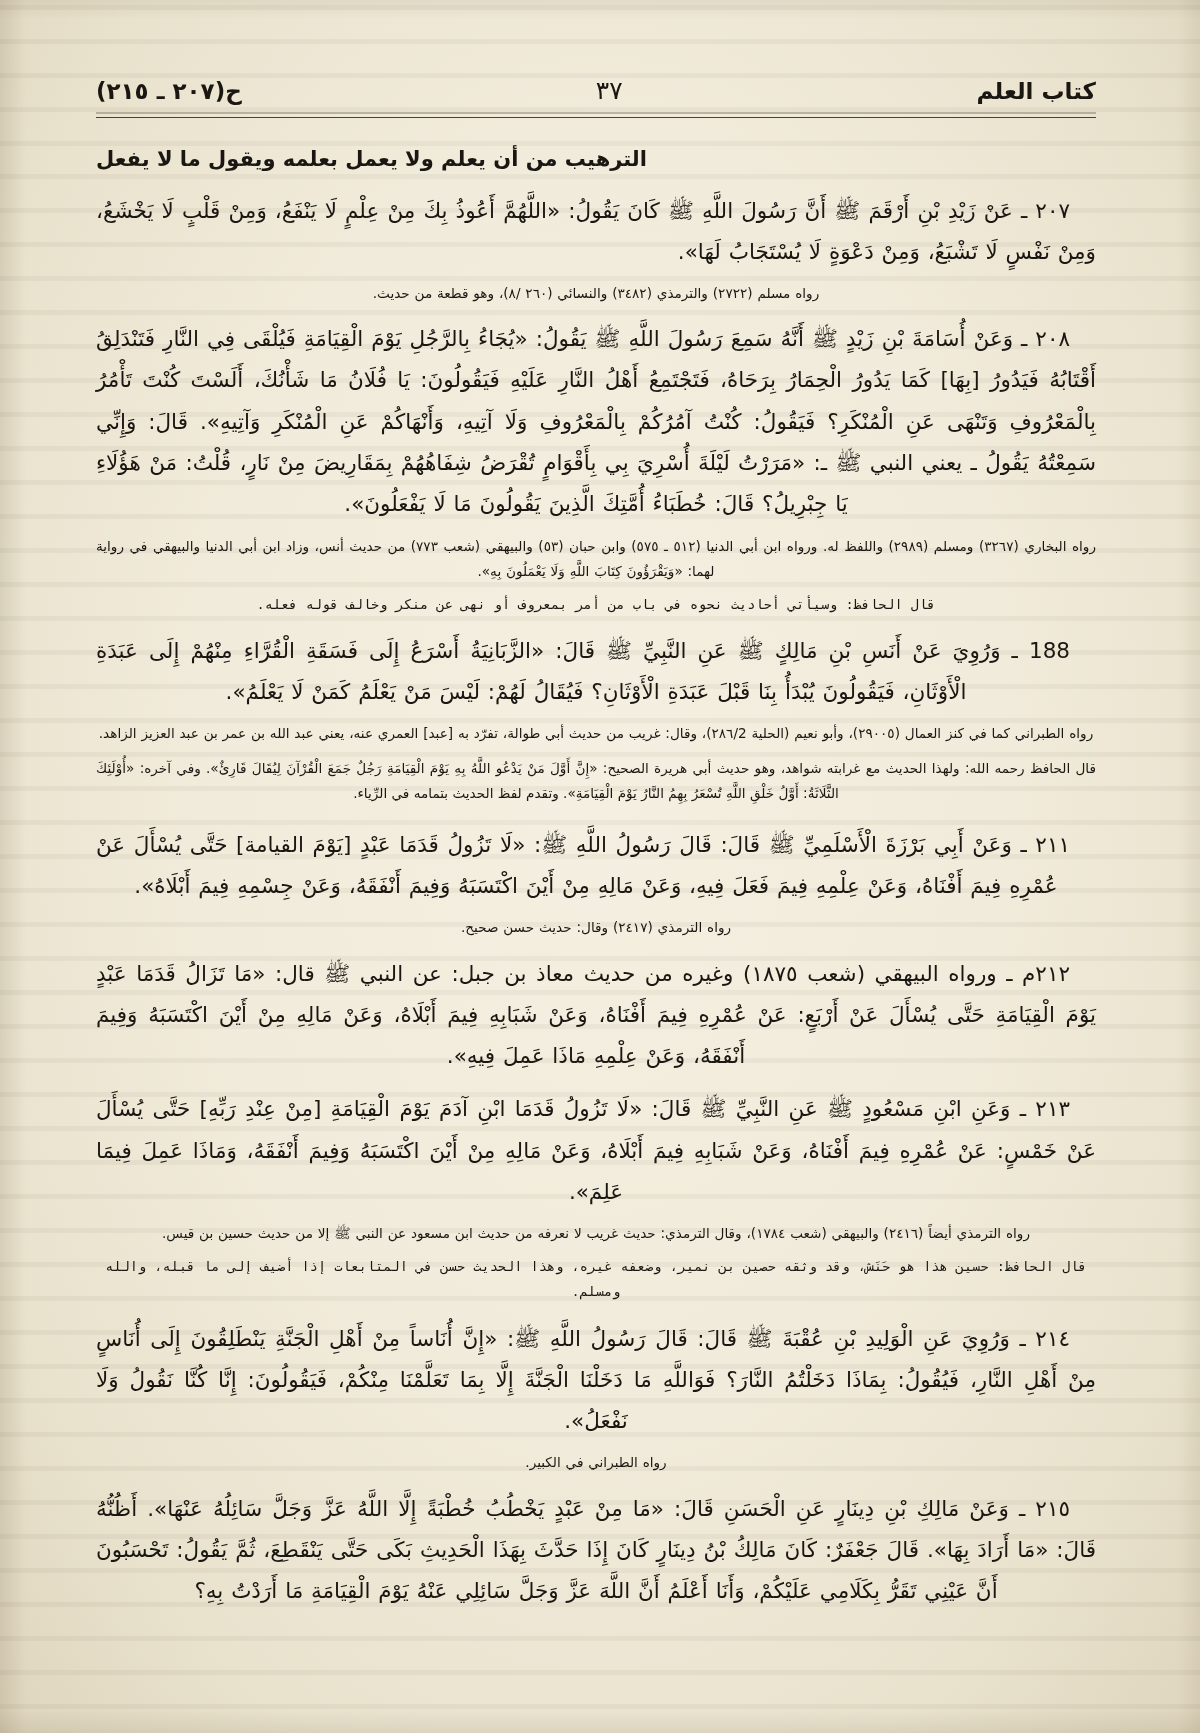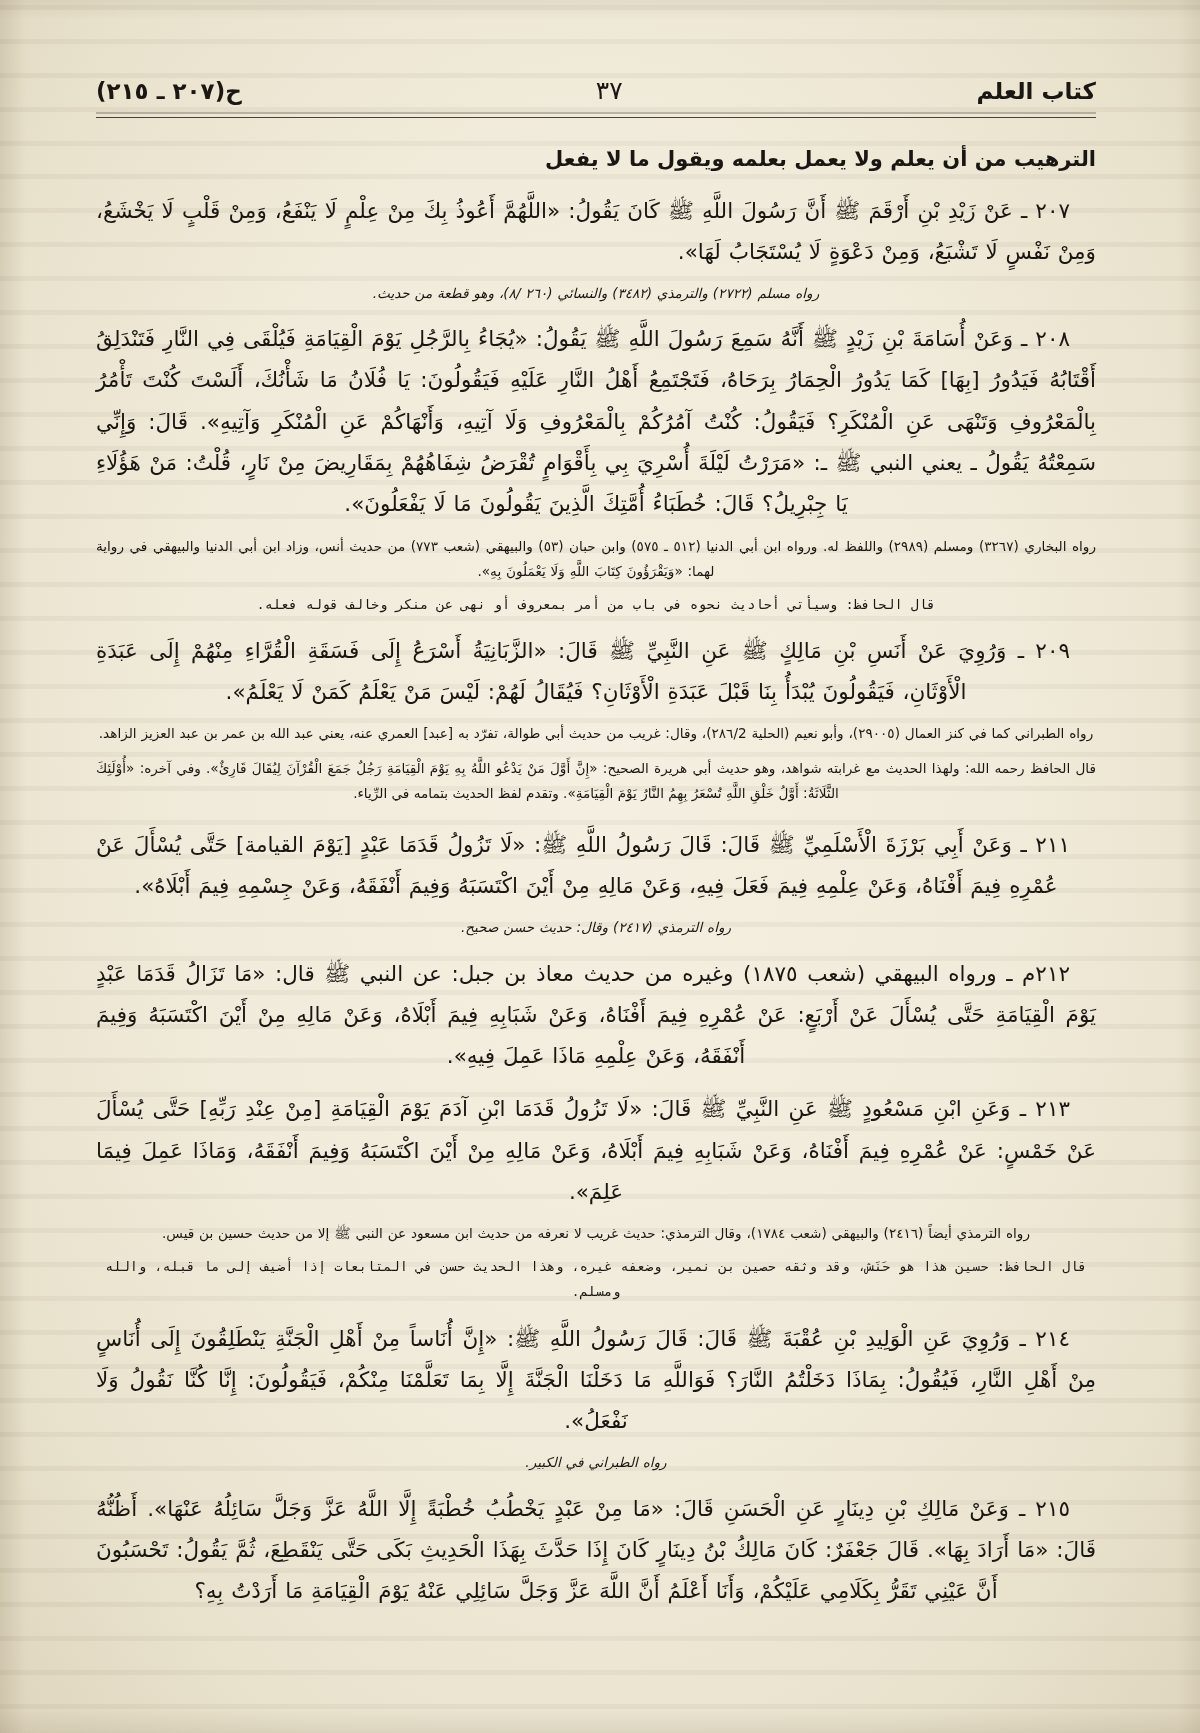--- a/index.html
+++ b/index.html
@@ -55,21 +55,21 @@
   .rule{
     margin-top:9px;
     border-top:2.4px solid #20191141;
     border-bottom:1.2px solid #201911cc;
     height:3px;
   }
   
   .body{margin-top:26px;}
   h2.section-title{
     margin:0 0 14px 0;
-    text-align:right;
+    text-align:left;
     font-size:21px;
     font-weight:700;
     letter-spacing:0;
     line-height:1.5;
   }
   p.hadith{
     margin:0 0 4px 0;
     font-size:21.5px;
     line-height:1.92;
     text-align:justify;
@@ -79,21 +79,21 @@
   }
   p.hadith.last-right{text-align-last:right;}
   p.citation{
     margin:9px 0 6px 0;
     font-size:13.6px;
     line-height:1.85;
     text-align:justify;
     text-align-last:center;
     word-spacing:.5px;
   }
-  p.citation.one-line{text-align:right;font-style:italic;}
+  p.citation.one-line{text-align:right;}
   p.note{
     margin:9px 0 6px 0;
     font-size:13.6px;
     line-height:1.85;
     text-align:justify;
     text-align-last:center;
   }
   p.note.one-line{text-align:center;font-family:Liberation Mono, monospace;}
   .blk{margin-bottom:6px;}
   .spacer-s{height:6px;}
@@ -124,21 +124,21 @@
     <div class="spacer-s"></div>
 
     <div class="blk">
       <p class="hadith">٢٠٨ ـ وَعَنْ أُسَامَةَ بْنِ زَيْدٍ ﷺ أَنَّهُ سَمِعَ رَسُولَ اللَّهِ ﷺ يَقُولُ: «يُجَاءُ بِالرَّجُلِ يَوْمَ الْقِيَامَةِ فَيُلْقَى فِي النَّارِ فَتَنْدَلِقُ أَقْتَابُهُ فَيَدُورُ [بِهَا] كَمَا يَدُورُ الْحِمَارُ بِرَحَاهُ، فَتَجْتَمِعُ أَهْلُ النَّارِ عَلَيْهِ فَيَقُولُونَ: يَا فُلَانُ مَا شَأْنُكَ، أَلَسْتَ كُنْتَ تَأْمُرُ بِالْمَعْرُوفِ وَتَنْهَى عَنِ الْمُنْكَرِ؟ فَيَقُولُ: كُنْتُ آمُرُكُمْ بِالْمَعْرُوفِ وَلَا آتِيهِ، وَأَنْهَاكُمْ عَنِ الْمُنْكَرِ وَآتِيهِ». قَالَ: وَإِنِّي سَمِعْتُهُ يَقُولُ ـ يعني النبي ﷺ ـ: «مَرَرْتُ لَيْلَةَ أُسْرِيَ بِي بِأَقْوَامٍ تُقْرَضُ شِفَاهُهُمْ بِمَقَارِيضَ مِنْ نَارٍ، قُلْتُ: مَنْ هَؤُلَاءِ يَا جِبْرِيلُ؟ قَالَ: خُطَبَاءُ أُمَّتِكَ الَّذِينَ يَقُولُونَ مَا لَا يَفْعَلُونَ».</p>
       <p class="citation">رواه البخاري (٣٢٦٧) ومسلم (٢٩٨٩) واللفظ له. ورواه ابن أبي الدنيا (٥١٢ ـ ٥٧٥) وابن حبان (٥٣) والبيهقي (شعب ٧٧٣) من حديث أنس، وزاد ابن أبي الدنيا والبيهقي في رواية لهما: «وَيَقْرَؤُونَ كِتَابَ اللَّهِ وَلَا يَعْمَلُونَ بِهِ».</p>
       <p class="note one-line">قال الحافظ: وسيأتي أحاديث نحوه في باب من أمر بمعروف أو نهى عن منكر وخالف قوله فعله.</p>
     </div>
     <div class="spacer-s"></div>
 
     <div class="blk">
-      <p class="hadith">٢٠٩ ـ وَرُوِيَ عَنْ أَنَسِ بْنِ مَالِكٍ ﷺ عَنِ النَّبِيِّ ﷺ قَالَ: «الزَّبَانِيَةُ أَسْرَعُ إِلَى فَسَقَةِ الْقُرَّاءِ مِنْهُمْ إِلَى عَبَدَةِ الْأَوْثَانِ، فَيَقُولُونَ يُبْدَأُ بِنَا قَبْلَ عَبَدَةِ الْأَوْثَانِ؟ فَيُقَالُ لَهُمْ: لَيْسَ مَنْ يَعْلَمُ كَمَنْ لَا يَعْلَمُ».</p>
+      <p class="hadith">188 ـ وَرُوِيَ عَنْ أَنَسِ بْنِ مَالِكٍ ﷺ عَنِ النَّبِيِّ ﷺ قَالَ: «الزَّبَانِيَةُ أَسْرَعُ إِلَى فَسَقَةِ الْقُرَّاءِ مِنْهُمْ إِلَى عَبَدَةِ الْأَوْثَانِ، فَيَقُولُونَ يُبْدَأُ بِنَا قَبْلَ عَبَدَةِ الْأَوْثَانِ؟ فَيُقَالُ لَهُمْ: لَيْسَ مَنْ يَعْلَمُ كَمَنْ لَا يَعْلَمُ».</p>
       <p class="citation">رواه الطبراني كما في كنز العمال (٢٩٠٠٥)، وأبو نعيم (الحلية ٢٨٦/2)، وقال: غريب من حديث أبي طوالة، تفرّد به [عبد] العمري عنه، يعني عبد الله بن عمر بن عبد العزيز الزاهد.</p>
       <p class="note">قال الحافظ رحمه الله: ولهذا الحديث مع غرابته شواهد، وهو حديث أبي هريرة الصحيح: «إِنَّ أَوَّلَ مَنْ يَدْعُو اللَّهُ بِهِ يَوْمَ الْقِيَامَةِ رَجُلٌ جَمَعَ الْقُرْآنَ لِيُقَالَ قَارِئٌ». وفي آخره: «أُوْلَئِكَ الثَّلَاثَةُ: أَوَّلُ خَلْقِ اللَّهِ تُسْعَرُ بِهِمُ النَّارُ يَوْمَ الْقِيَامَةِ». وتقدم لفظ الحديث بتمامه في الرِّياء.</p>
     </div>
     <div class="spacer-s"></div>
 
     <div class="spacer-s"></div>
 
     <div class="blk">
       <p class="hadith">٢١١ ـ وَعَنْ أَبِي بَرْزَةَ الْأَسْلَمِيِّ ﷺ قَالَ: قَالَ رَسُولُ اللَّهِ ﷺ: «لَا تَزُولُ قَدَمَا عَبْدٍ [يَوْمَ القيامة] حَتَّى يُسْأَلَ عَنْ عُمْرِهِ فِيمَ أَفْنَاهُ، وَعَنْ عِلْمِهِ فِيمَ فَعَلَ فِيهِ، وَعَنْ مَالِهِ مِنْ أَيْنَ اكْتَسَبَهُ وَفِيمَ أَنْفَقَهُ، وَعَنْ جِسْمِهِ فِيمَ أَبْلَاهُ».</p>
       <p class="citation one-line">رواه الترمذي (٢٤١٧) وقال: حديث حسن صحيح.</p>

